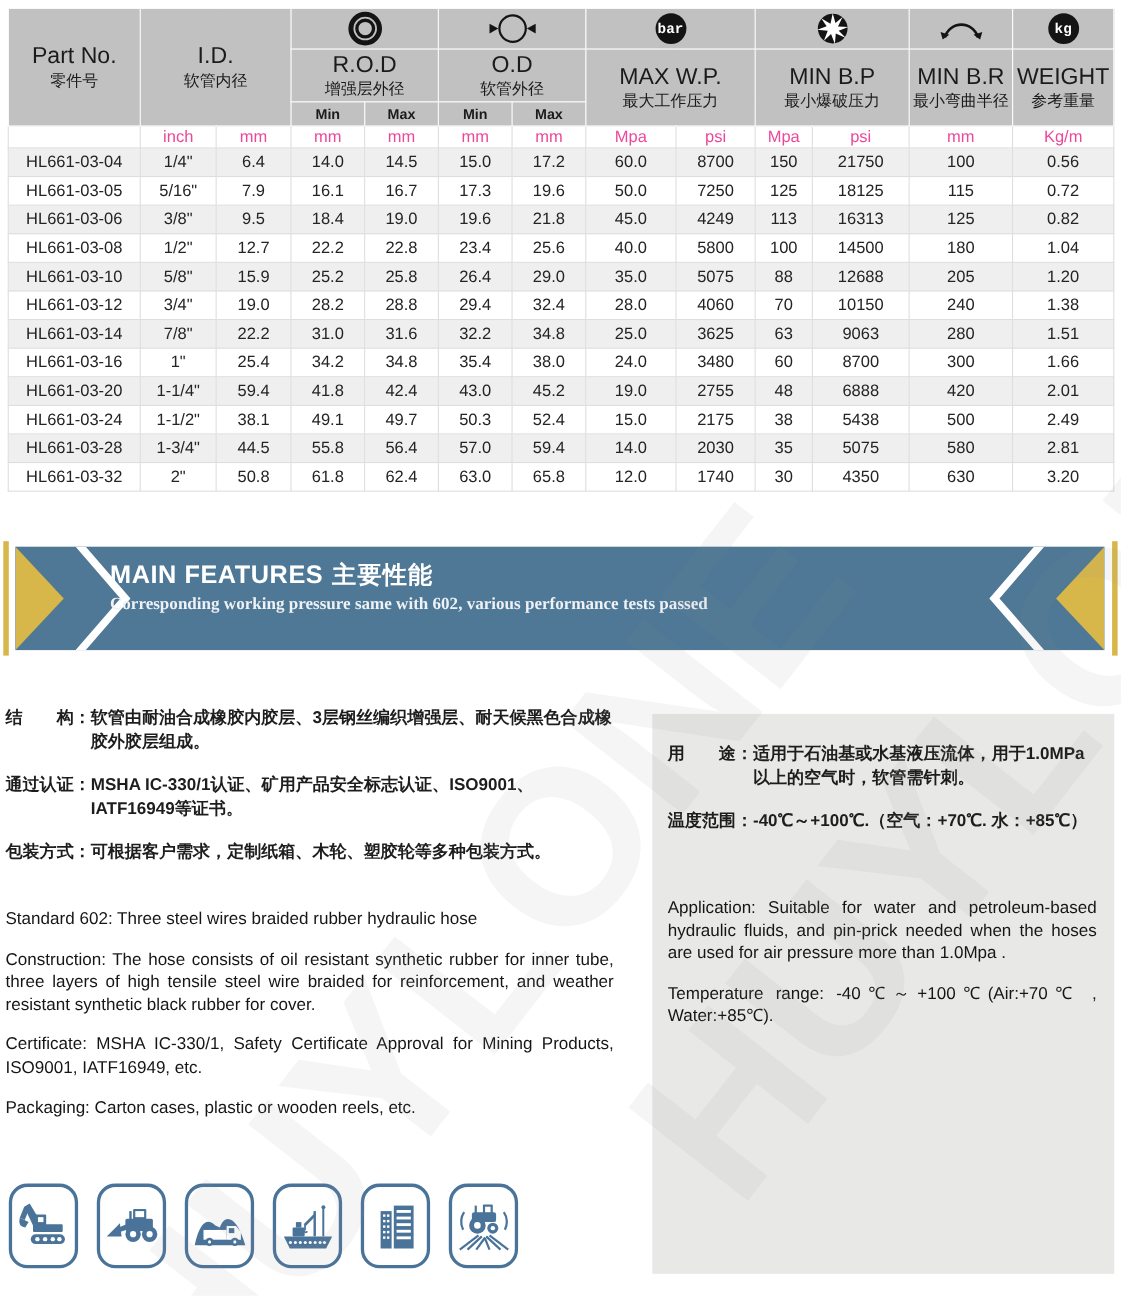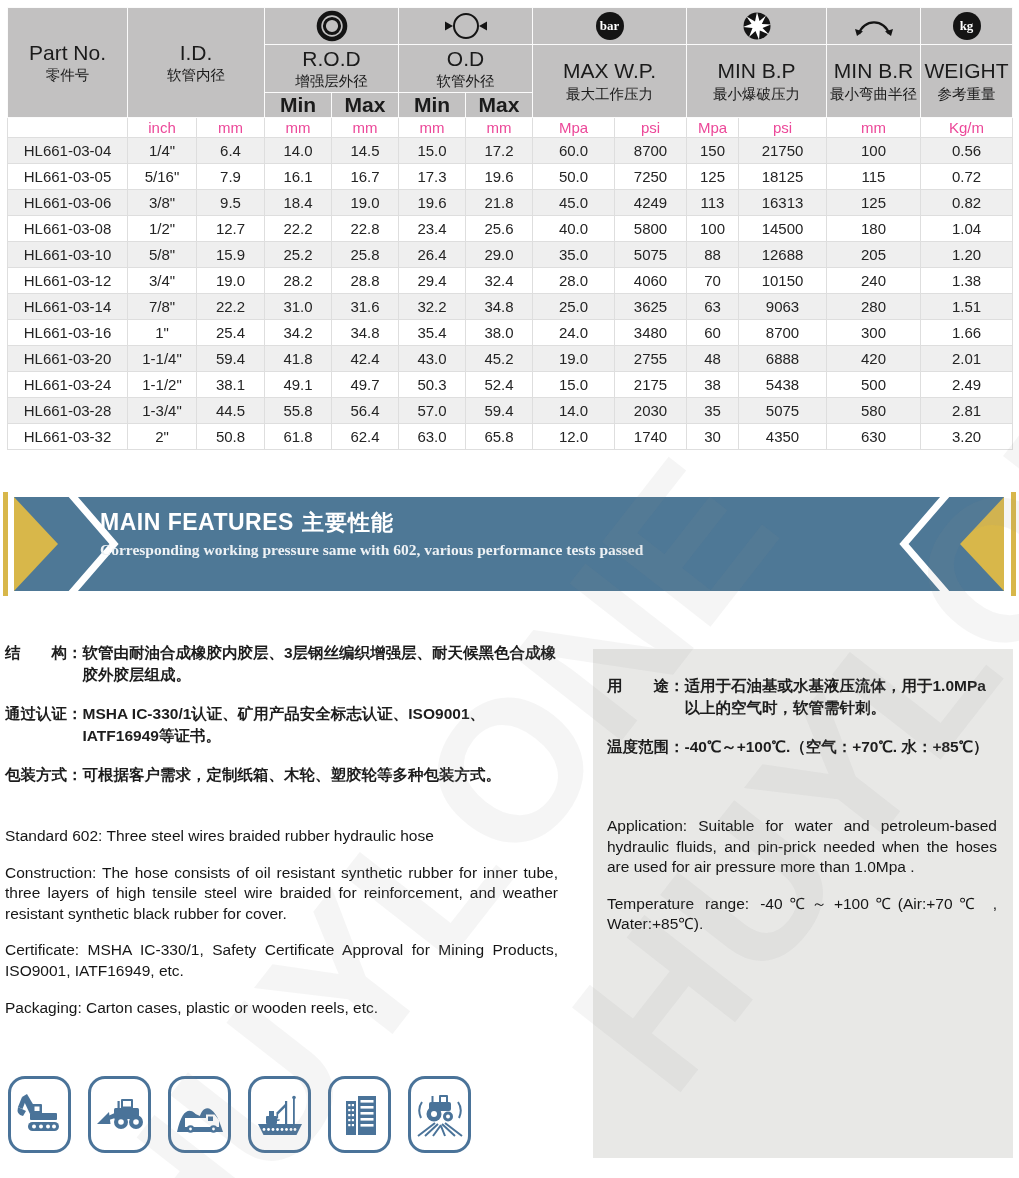--- a/index.html
+++ b/index.html
@@ -26,25 +26,25 @@
   .spec th{background:var(--header-gray);border:1px solid #fbfbfb;font-weight:normal;
     color:#1b1b1b;text-align:center;vertical-align:middle;padding:0;}
   .spec thead tr.units-row td{background:#fff;border:1px solid #dedede;height:20px;
     font-size:15px;color:#ec4899;text-align:center;}
   .spec tbody td{border:1px solid #dedede;height:26px;font-size:15px;color:#242424;
     text-align:center;padding:0;}
   .spec tbody tr:nth-child(odd) td{background:#efefef;}
   .spec tbody tr:nth-child(even) td{background:#ffffff;}
   tr.h-icons th{height:37px;}
   tr.h-labels th{height:48px;}
-  tr.h-minmax th{height:22px;font-weight:bold;font-size:21px;}
+  tr.h-minmax th{height:22px;font-weight:bold;font-size:13px;}
   .hl-en{font-size:21px;line-height:1.25;}
   .hl-zh{font-size:14.5px;line-height:1.3;}
   .badge{display:inline-flex;align-items:center;justify-content:center;width:28px;height:28px;
-    border-radius:50%;background:#141414;color:#fff;font-family:Liberation Serif, serif;
+    border-radius:50%;background:#141414;color:#fff;font-family:Liberation Mono, monospace;
     font-weight:bold;font-size:13px;vertical-align:middle;}
   .hicon{vertical-align:middle;}
 
   
   .banner{position:absolute;left:0;top:492px;width:840px;height:104px;z-index:2;}
   .gold-stripe{position:absolute;top:0;width:5px;height:104px;background:var(--gold);}
   .gs-left{left:3px;} .gs-right{left:1011px;}
   .banner-blue{position:absolute;left:14px;top:5px;width:990px;height:94px;background:var(--banner-blue);overflow:hidden;}
   .chev{position:absolute;top:0;height:94px;width:110px;}
   .chev-l{left:0;} .chev-r{right:0;}

